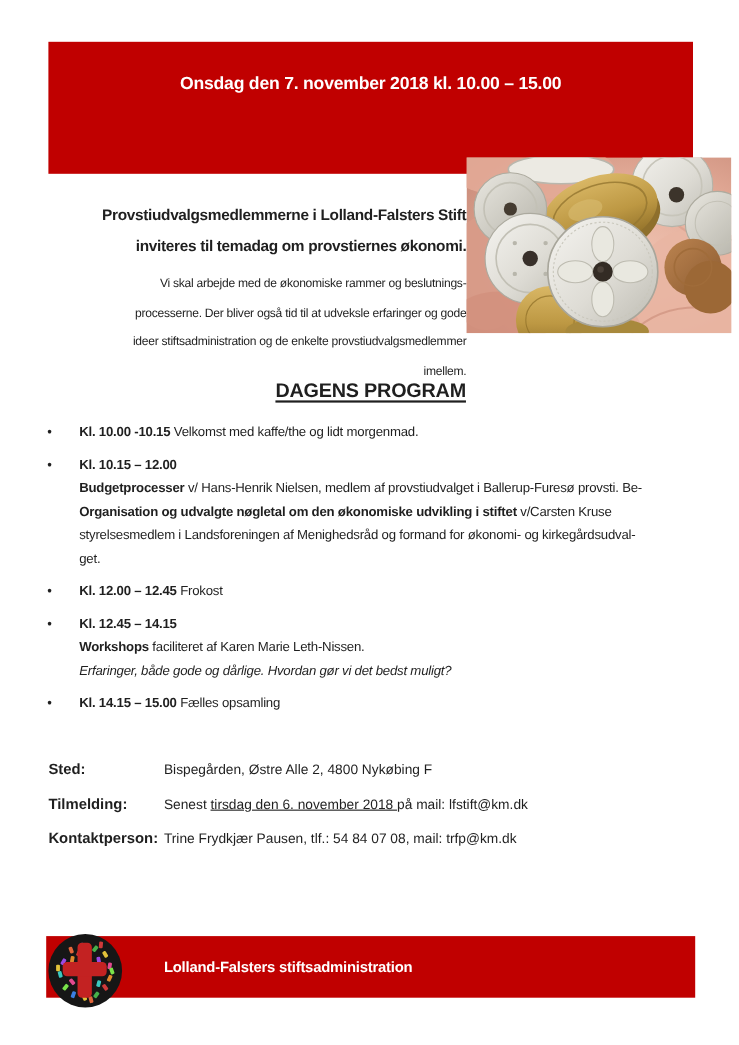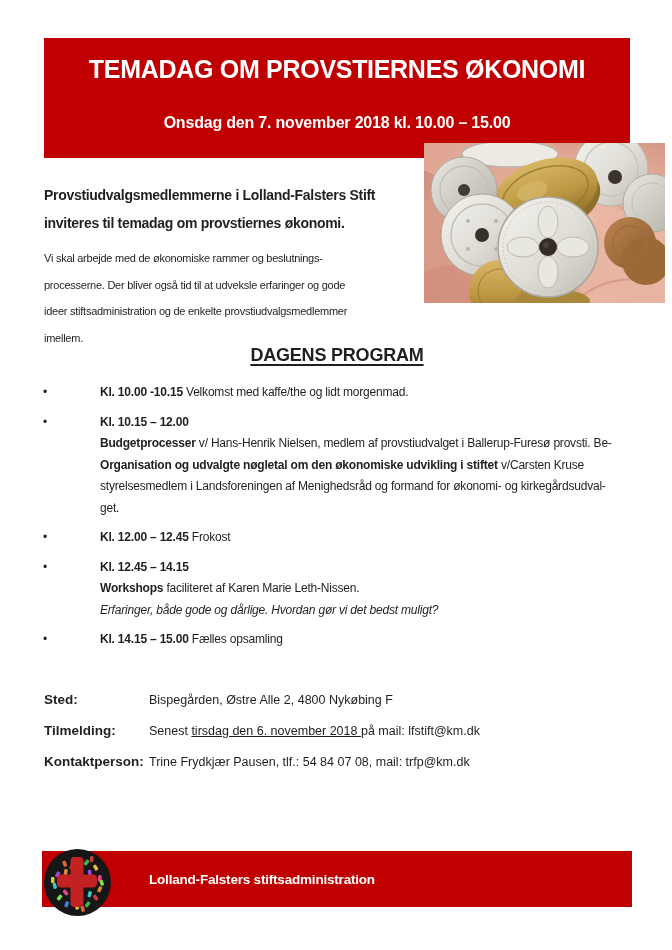--- a/index.html
+++ b/index.html
@@ -23,21 +23,21 @@
     letter-spacing:-0.2px; white-space:nowrap;
   }
 
   
   .photo {
     position:absolute; left:424px; top:143px; width:241px; height:160px;
     z-index:2; overflow:hidden;
   }
 
   
-  .intro { position:absolute; left:44px; top:181px; width:380px; z-index:3; }
+  .intro { position:absolute; left:44px; top:181px; width:380px; z-index:3;text-align:right; }
   .intro-lead div {
     font-weight:bold; font-size:14px; line-height:28px;
     letter-spacing:-0.3px; white-space:nowrap;
   }
   .intro-body { margin-top:8px; }
   .intro-body div {
     font-size:11px; line-height:26.5px; letter-spacing:-0.25px; white-space:nowrap;
   }
 
   
@@ -46,21 +46,21 @@
     font-size:18px; font-weight:bold; letter-spacing:-0.2px;
   }
   .program-heading span {
     text-decoration:underline; text-decoration-thickness:2px; text-underline-offset:3px;
   }
   .program { position:absolute; left:40px; top:382px; width:600px; }
   .p-item {
     position:relative; padding-left:32px; margin-bottom:8px;
     font-size:12px; line-height:21.5px; letter-spacing:-0.2px;
   }
-  .p-item .line { white-space:nowrap;margin-left:28px; }
+  .p-item .line { white-space:nowrap; }
   .bullet { position:absolute; left:3px; top:0; font-size:12px; }
   .b { font-weight:bold; }
   .i { font-style:italic; }
 
   
   .details { position:absolute; left:44px; top:692px; }
   .d-row { margin-bottom:16px; font-size:12.5px; white-space:nowrap; }
   .d-label { display:inline-block; min-width:105px; font-weight:bold; font-size:13.5px; }
   .u { text-decoration:underline; }
 
@@ -69,21 +69,20 @@
   .footer-text {
     position:absolute; left:85px; top:50%; transform:translateY(-50%);
     color:#ffffff; font-weight:bold; font-size:13.5px; letter-spacing:-0.2px; white-space:nowrap;padding-left:22px;
   }
   .logo { position:absolute; left:43px; top:848px; width:69px; height:69px; z-index:4; }
 </style>
 </head>
 <body>
 
 <div class="header">
-  <div class="header-title">TEMADAG OM PROVSTIERNES ØKONOMI</div>
   <div class="header-sub">Onsdag den 7. november 2018 kl. 10.00 – 15.00</div>
 </div>
 
 <div class="photo">
   <svg width="241" height="160" viewBox="0 0 241 160">
     <defs>
       <radialGradient id="gSkin" cx="65%" cy="55%" r="85%">
         <stop offset="0%" stop-color="#eec0ae"></stop>
         <stop offset="55%" stop-color="#e0a794"></stop>
         <stop offset="100%" stop-color="#c68876"></stop>

